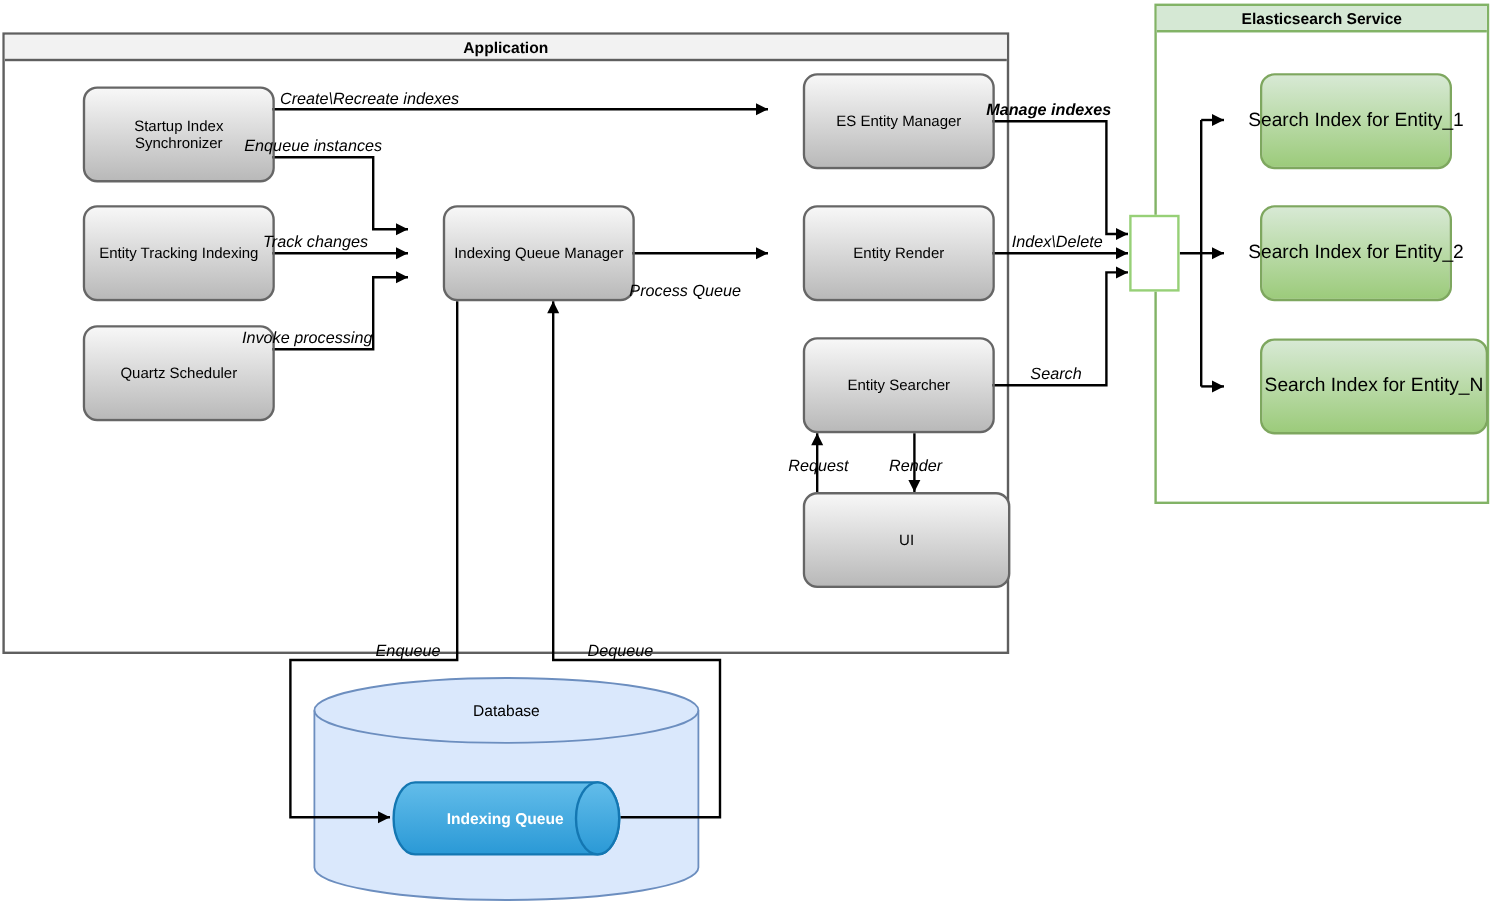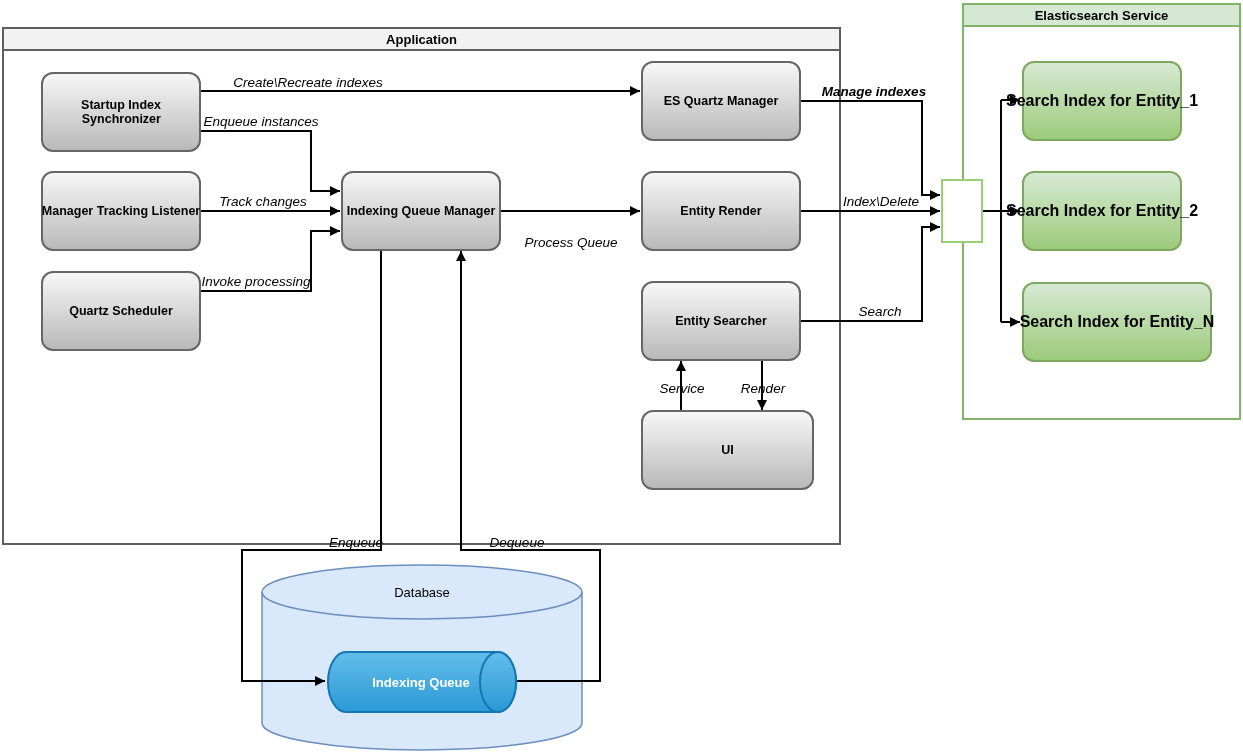--- a/index.html
+++ b/index.html
@@ -15,22 +15,22 @@
     box-sizing:border-box;height:22px;display:flex;align-items:center;justify-content:center;
     font-size:13px;font-weight:bold;
   }
   .app .container-header{background:var(--app-header-fill);border-bottom:2px solid var(--app-border);}
   .es .container-header{background:var(--es-header-fill);border-bottom:2px solid var(--es-border);}
   
   svg.wires{position:absolute;left:0;top:0;z-index:2;}
   
   .node{
     position:absolute;box-sizing:border-box;z-index:3;
-    display:flex;align-items:center;justify-content:center;text-align:right;
-    font-weight:bold;font-size:12.5px;border-radius:12px;white-space:nowrap;
+    display:flex;align-items:center;justify-content:center;text-align:center;
+    font-weight:normal;font-size:12.5px;border-radius:12px;white-space:nowrap;margin-left:28px;
   }
   .node.gray{
     background:linear-gradient(var(--gray-node-top),var(--gray-node-bottom));
     border:2px solid var(--gray-node-border);
   }
   .node.green{
     background:linear-gradient(var(--green-node-top),var(--green-node-bottom));
     border:2px solid var(--green-node-border);
     font-size:16px;
   }
@@ -99,40 +99,40 @@
 
     <g>
       <path d="M498,652 L346,652 A18,30 0 0 0 346,712 L498,712 A18,30 0 0 0 498,652 Z" fill="url(#iqGrad)" stroke="#1477b2" stroke-width="2"></path>
       <ellipse cx="498" cy="682" rx="18" ry="30" fill="url(#iqGrad)" stroke="#1477b2" stroke-width="2"></ellipse>
       <text class="iqText" x="421" y="687" text-anchor="middle">Indexing Queue</text>
     </g>
   </svg>
 
   <div class="node gray wrap" style="left:41px;top:72px;width:160px;height:80px;">Startup Index
 Synchronizer</div>
-  <div class="node gray" style="left:41px;top:171px;width:160px;height:80px;">Manager Tracking Listener</div>
+  <div class="node gray" style="left:41px;top:171px;width:160px;height:80px;">Entity Tracking Indexing</div>
   <div class="node gray" style="left:41px;top:271px;width:160px;height:80px;">Quartz Scheduler</div>
   <div class="node gray" style="left:341px;top:171px;width:160px;height:80px;">Indexing Queue Manager</div>
-  <div class="node gray" style="left:641px;top:61px;width:160px;height:80px;">ES Quartz Manager</div>
+  <div class="node gray" style="left:641px;top:61px;width:160px;height:80px;">ES Entity Manager</div>
   <div class="node gray" style="left:641px;top:171px;width:160px;height:80px;">Entity Render</div>
   <div class="node gray" style="left:641px;top:281px;width:160px;height:80px;">Entity Searcher</div>
   <div class="node gray" style="left:641px;top:410px;width:173px;height:80px;">UI</div>
 
   <div class="node green" style="left:1022px;top:61px;width:160px;height:80px;">Search Index for Entity_1</div>
   <div class="node green" style="left:1022px;top:171px;width:160px;height:80px;">Search Index for Entity_2</div>
   <div class="node green" style="left:1022px;top:282px;width:190px;height:80px;">Search Index for Entity_N</div>
 
   <div class="connector" style="left:941px;top:179px;width:42px;height:64px;"></div>
 
   <div class="elabel" style="left:308px;top:82px;">Create\Recreate indexes</div>
   <div class="elabel" style="left:261px;top:121px;">Enqueue instances</div>
   <div class="elabel" style="left:263px;top:201px;">Track changes</div>
   <div class="elabel" style="left:256px;top:281px;">Invoke processing</div>
   <div class="elabel" style="left:571px;top:202px;margin-top:40px;">Process Queue</div>
   <div class="elabel" style="left:874px;top:91px;font-weight:bold;">Manage indexes</div>
   <div class="elabel" style="left:881px;top:201px;">Index\Delete</div>
   <div class="elabel" style="left:880px;top:311px;">Search</div>
-  <div class="elabel" style="left:682px;top:388px;">Service</div>
+  <div class="elabel" style="left:682px;top:388px;">Request</div>
   <div class="elabel" style="left:763px;top:388px;">Render</div>
-  <div class="elabel" style="left:340px;top:542px;margin-left:16px;">Enqueue</div>
+  <div class="elabel" style="left:340px;top:542px;">Enqueue</div>
   <div class="elabel" style="left:517px;top:542px;">Dequeue</div>
 
 </div>
 
 </body></html>

